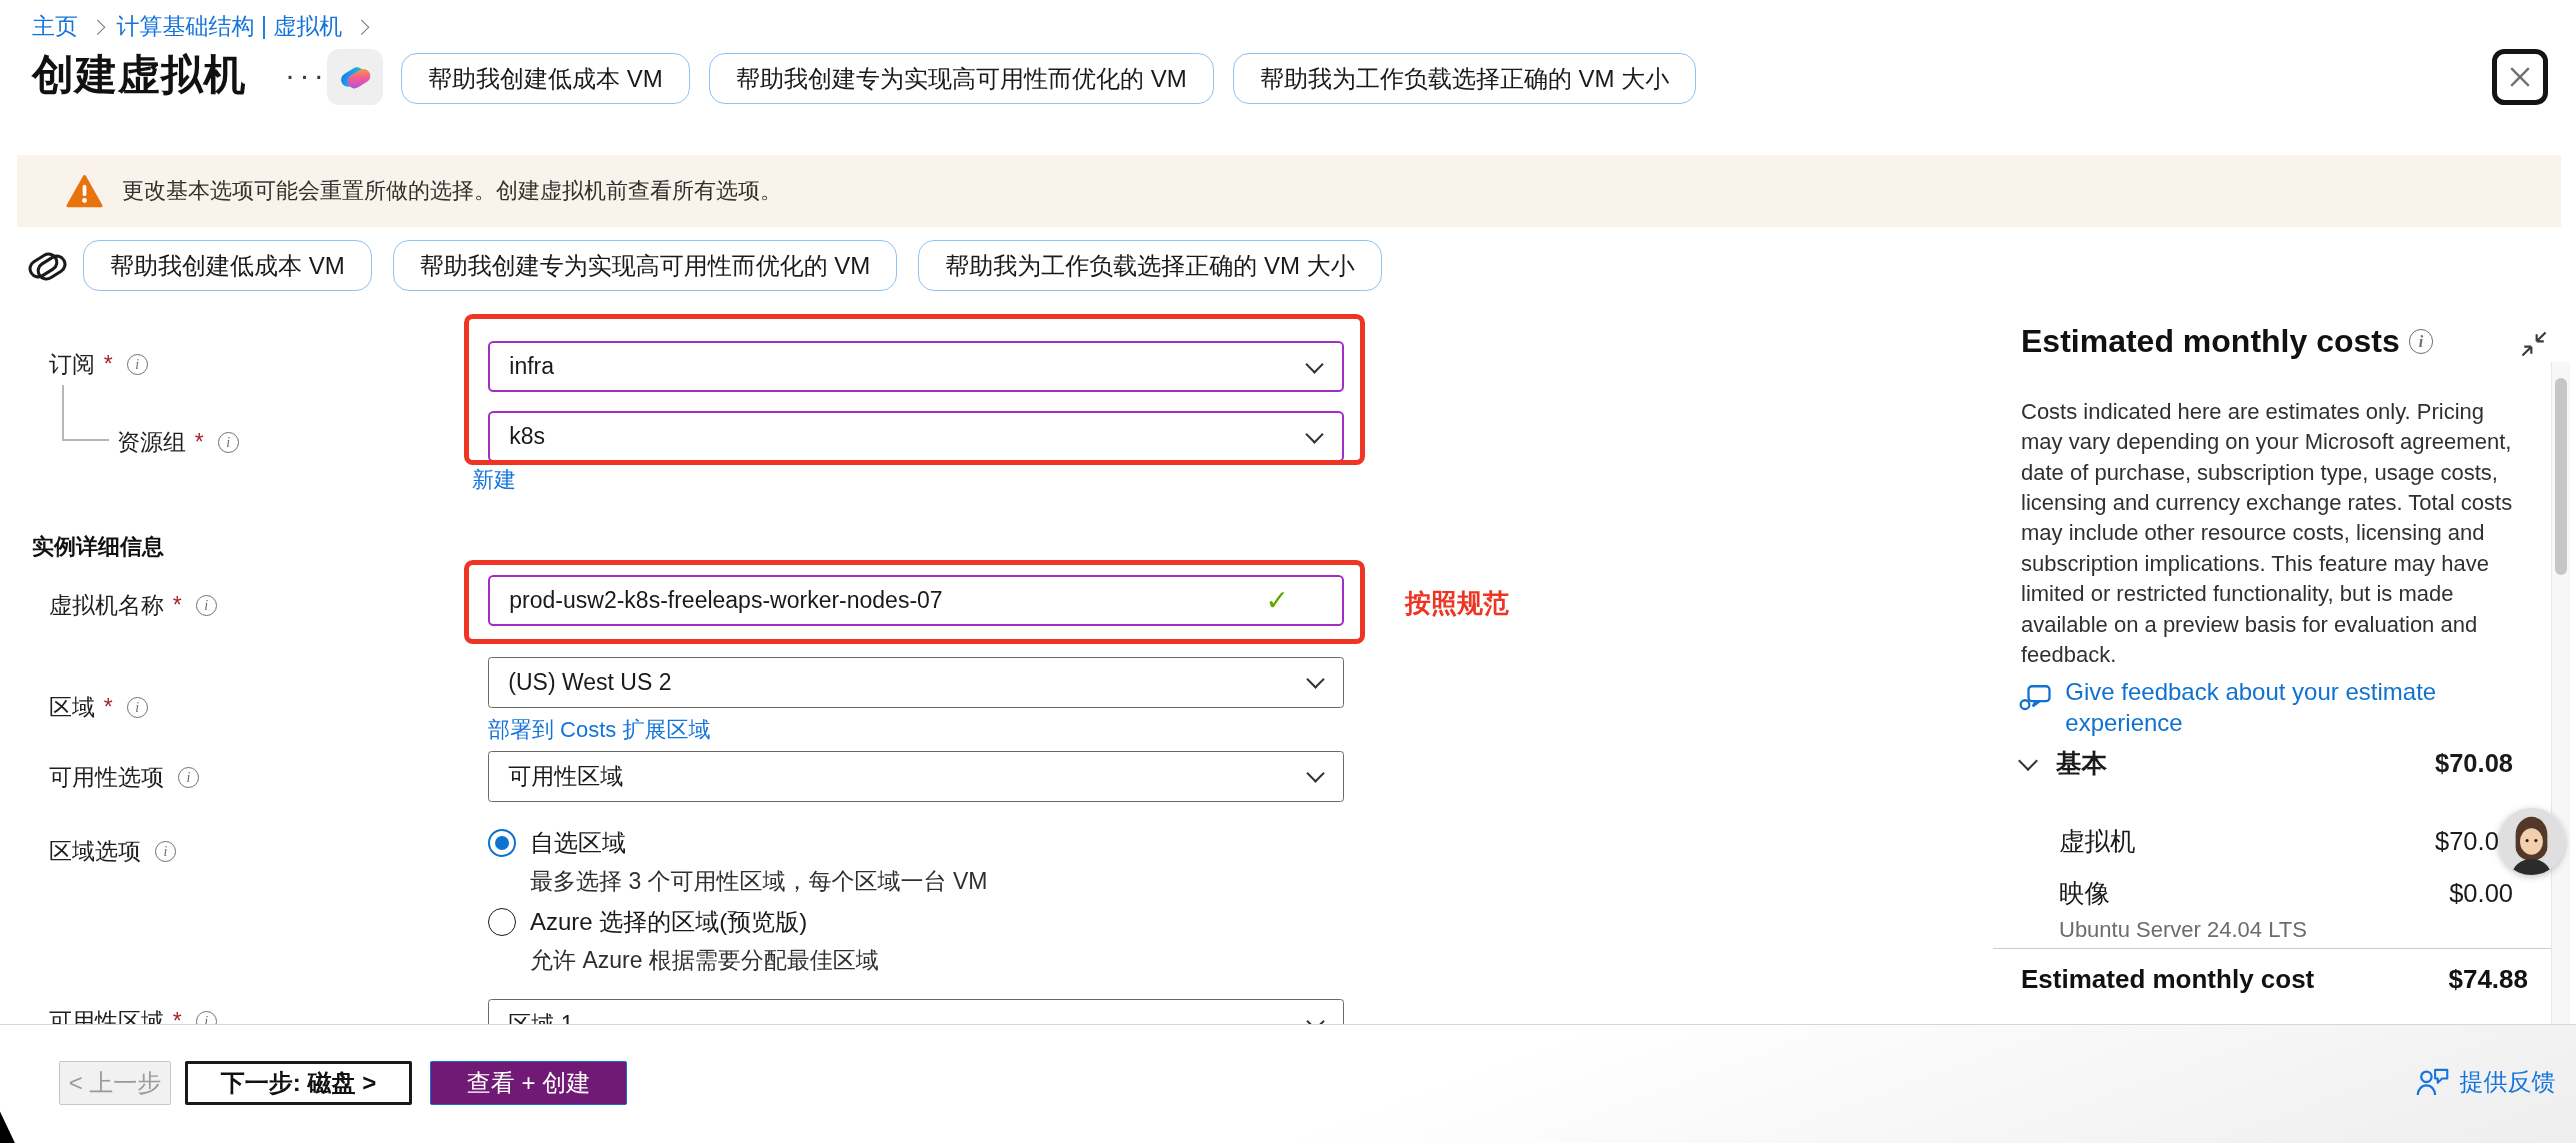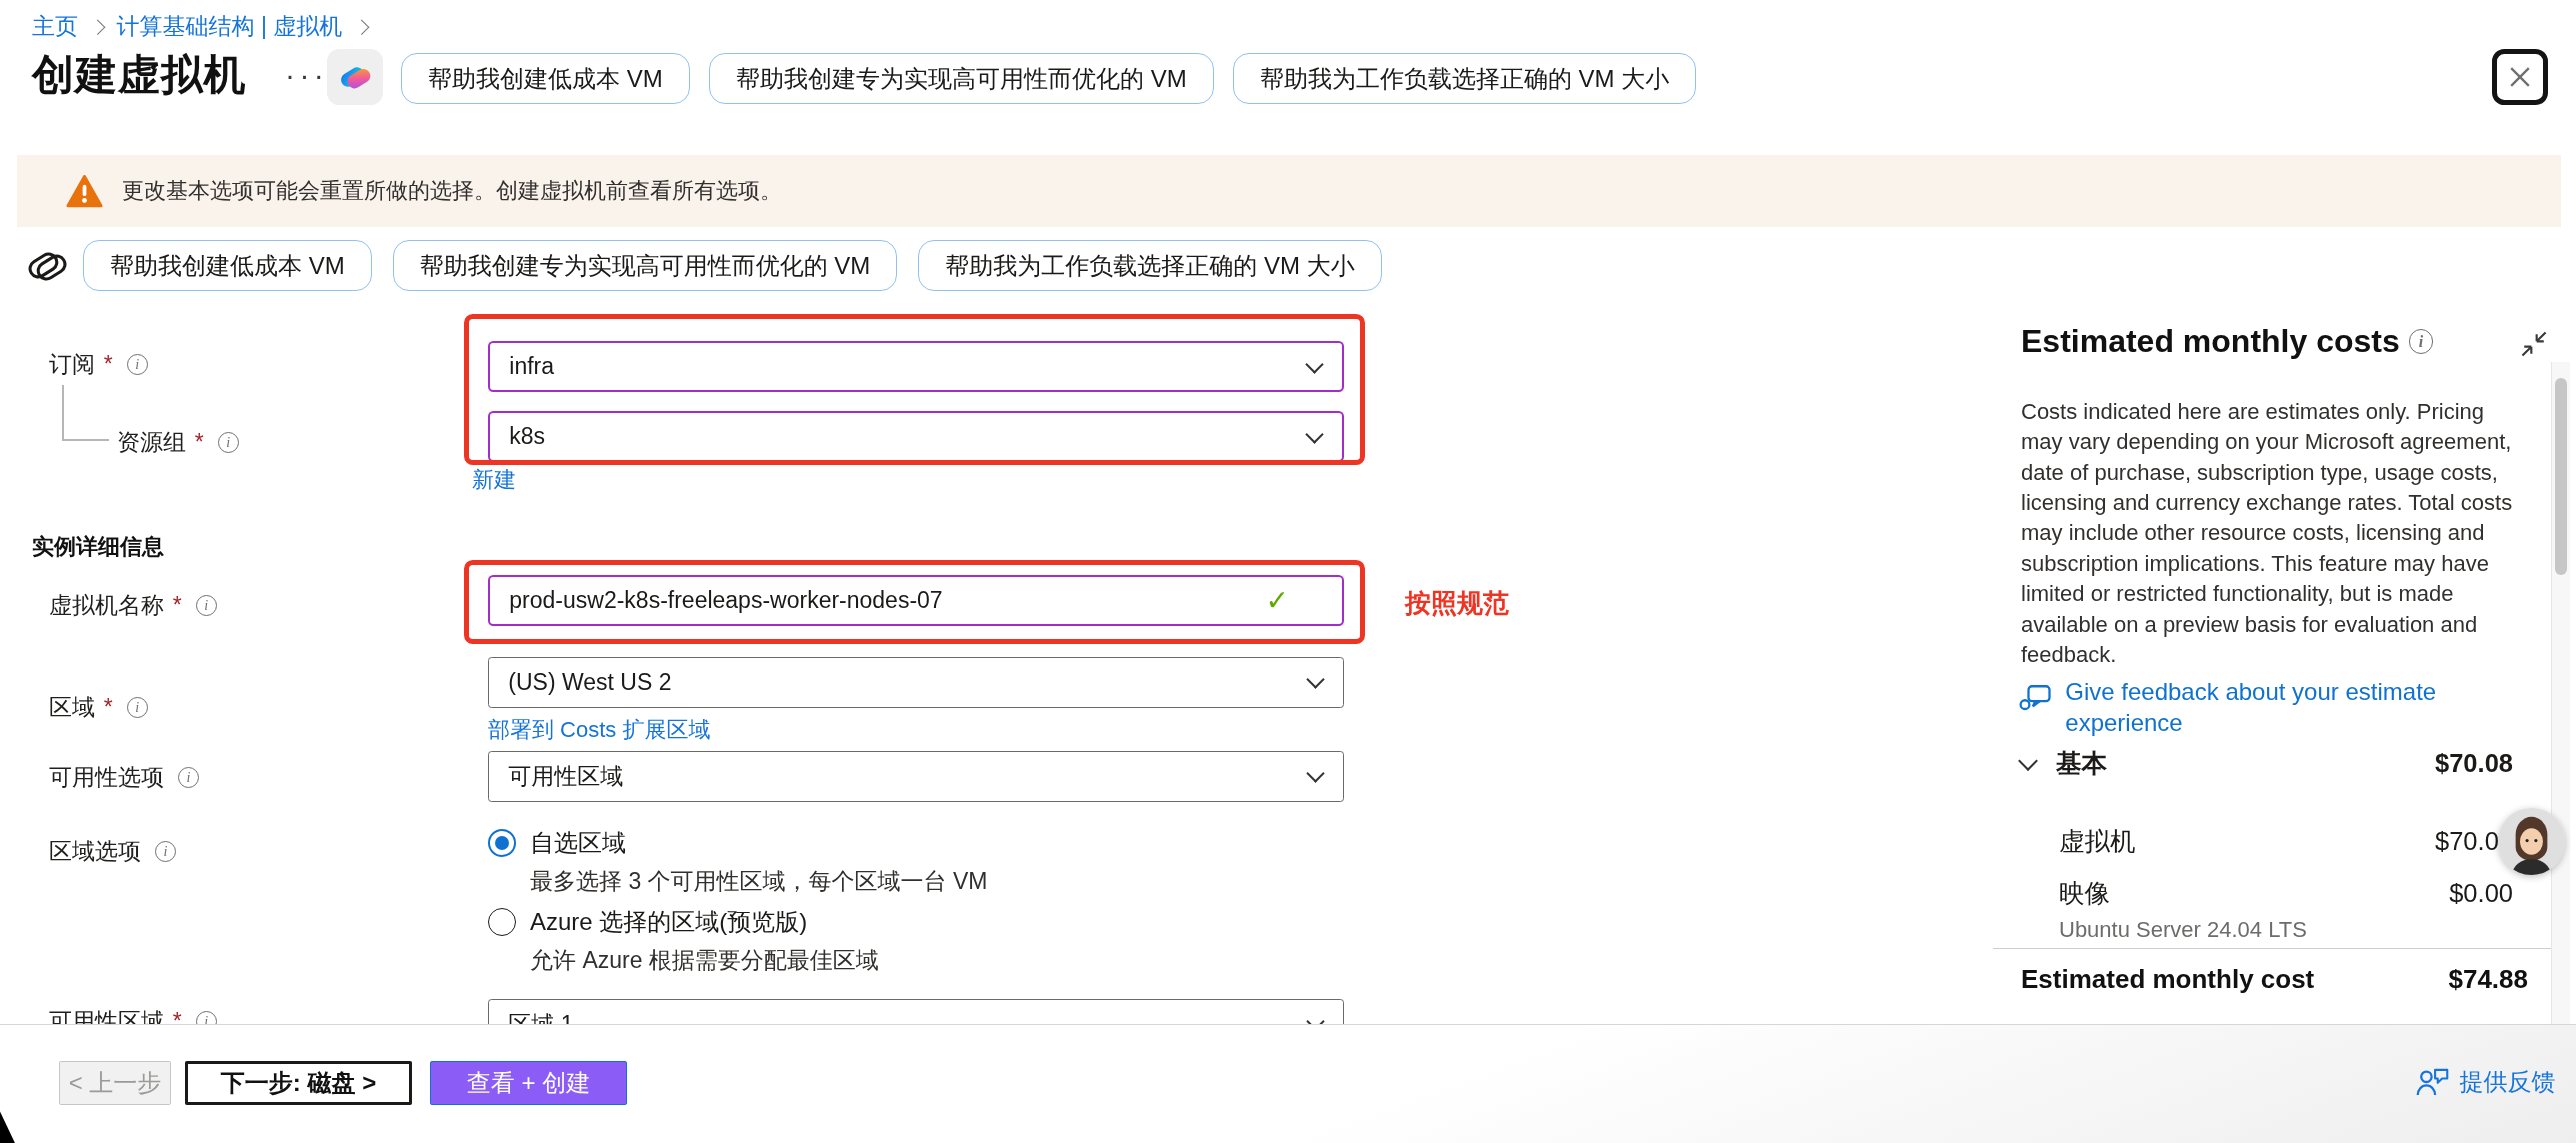--- a/index.html
+++ b/index.html
@@ -53,21 +53,21 @@
   .radio.sel { border:2.6px solid #1072d0; }
   .radio.sel::after { content:""; position:absolute; left:50%; top:50%; width:14px; height:14px; margin:-7px 0 0 -7px; border-radius:50%; background:#1072d0; }
   .radio-lbl { font-size:24px; color:#1b1a19; }
   .radio-desc { position:absolute; left:530px; font-size:23px; color:#32302e; }
 
   
   .footer { position:absolute; left:0; top:1024px; width:2576px; height:119px; background:linear-gradient(160deg,#ffffff 55%,#efeeee 100%); border-top:0.9px solid #d6d6d6; }
   .btn { position:absolute; top:1061px; height:44px; display:flex; align-items:center; justify-content:center; font-size:24px; cursor:pointer; border-radius:1.8px; white-space:nowrap; }
   .btn-prev { left:59px; width:112px; background:#f1f1f1; border:0.9px solid #c8c6c4; color:#9c9a98; }
   .btn-next { left:185px; width:227px; background:#fff; border:3.5px solid #1b1a19; color:#111; font-weight:600; }
-  .btn-review { left:430px; width:197px; background:#8b5cf6; border:0.9px solid #0c72d7; color:#fff; }
+  .btn-review { left:430px; width:197px; background:#701a75; border:0.9px solid #0c72d7; color:#fff; }
   .footer-feedback { position:absolute; left:2416px; top:1066px; display:flex; align-items:center; gap:10.5px; color:#1474dc; font-size:24px; cursor:pointer; }
 
   
   .cost-title { position:absolute; left:2021px; top:323px; font-size:32px; font-weight:800; color:#111; display:flex; align-items:center; gap:2px; }
   .collapse-icon { position:absolute; left:2518px; top:328px; cursor:pointer; }
   .cost-desc { position:absolute; left:2021px; top:397px; width:497px; font-size:22px; line-height:1.38; color:#32302e; }
   .cost-feedback { position:absolute; left:2018px; top:676px; width:474px; display:flex; gap:12.3px; color:#1072d0; font-size:24px; line-height:1.3; cursor:pointer; }
   .cost-row { position:absolute; left:2021px; width:492px; display:flex; justify-content:space-between; align-items:center; font-size:25.5px; color:#1b1a19; }
   .cost-row .chev-d { width:14px; height:14px; border-right:2.2px solid #333; border-bottom:2.2px solid #333; transform:rotate(45deg); margin-right:21px; margin-top:-5.3px; cursor:pointer; }
   .cost-sub { position:absolute; left:2059px; font-size:22px; color:#6e6c6a; }

